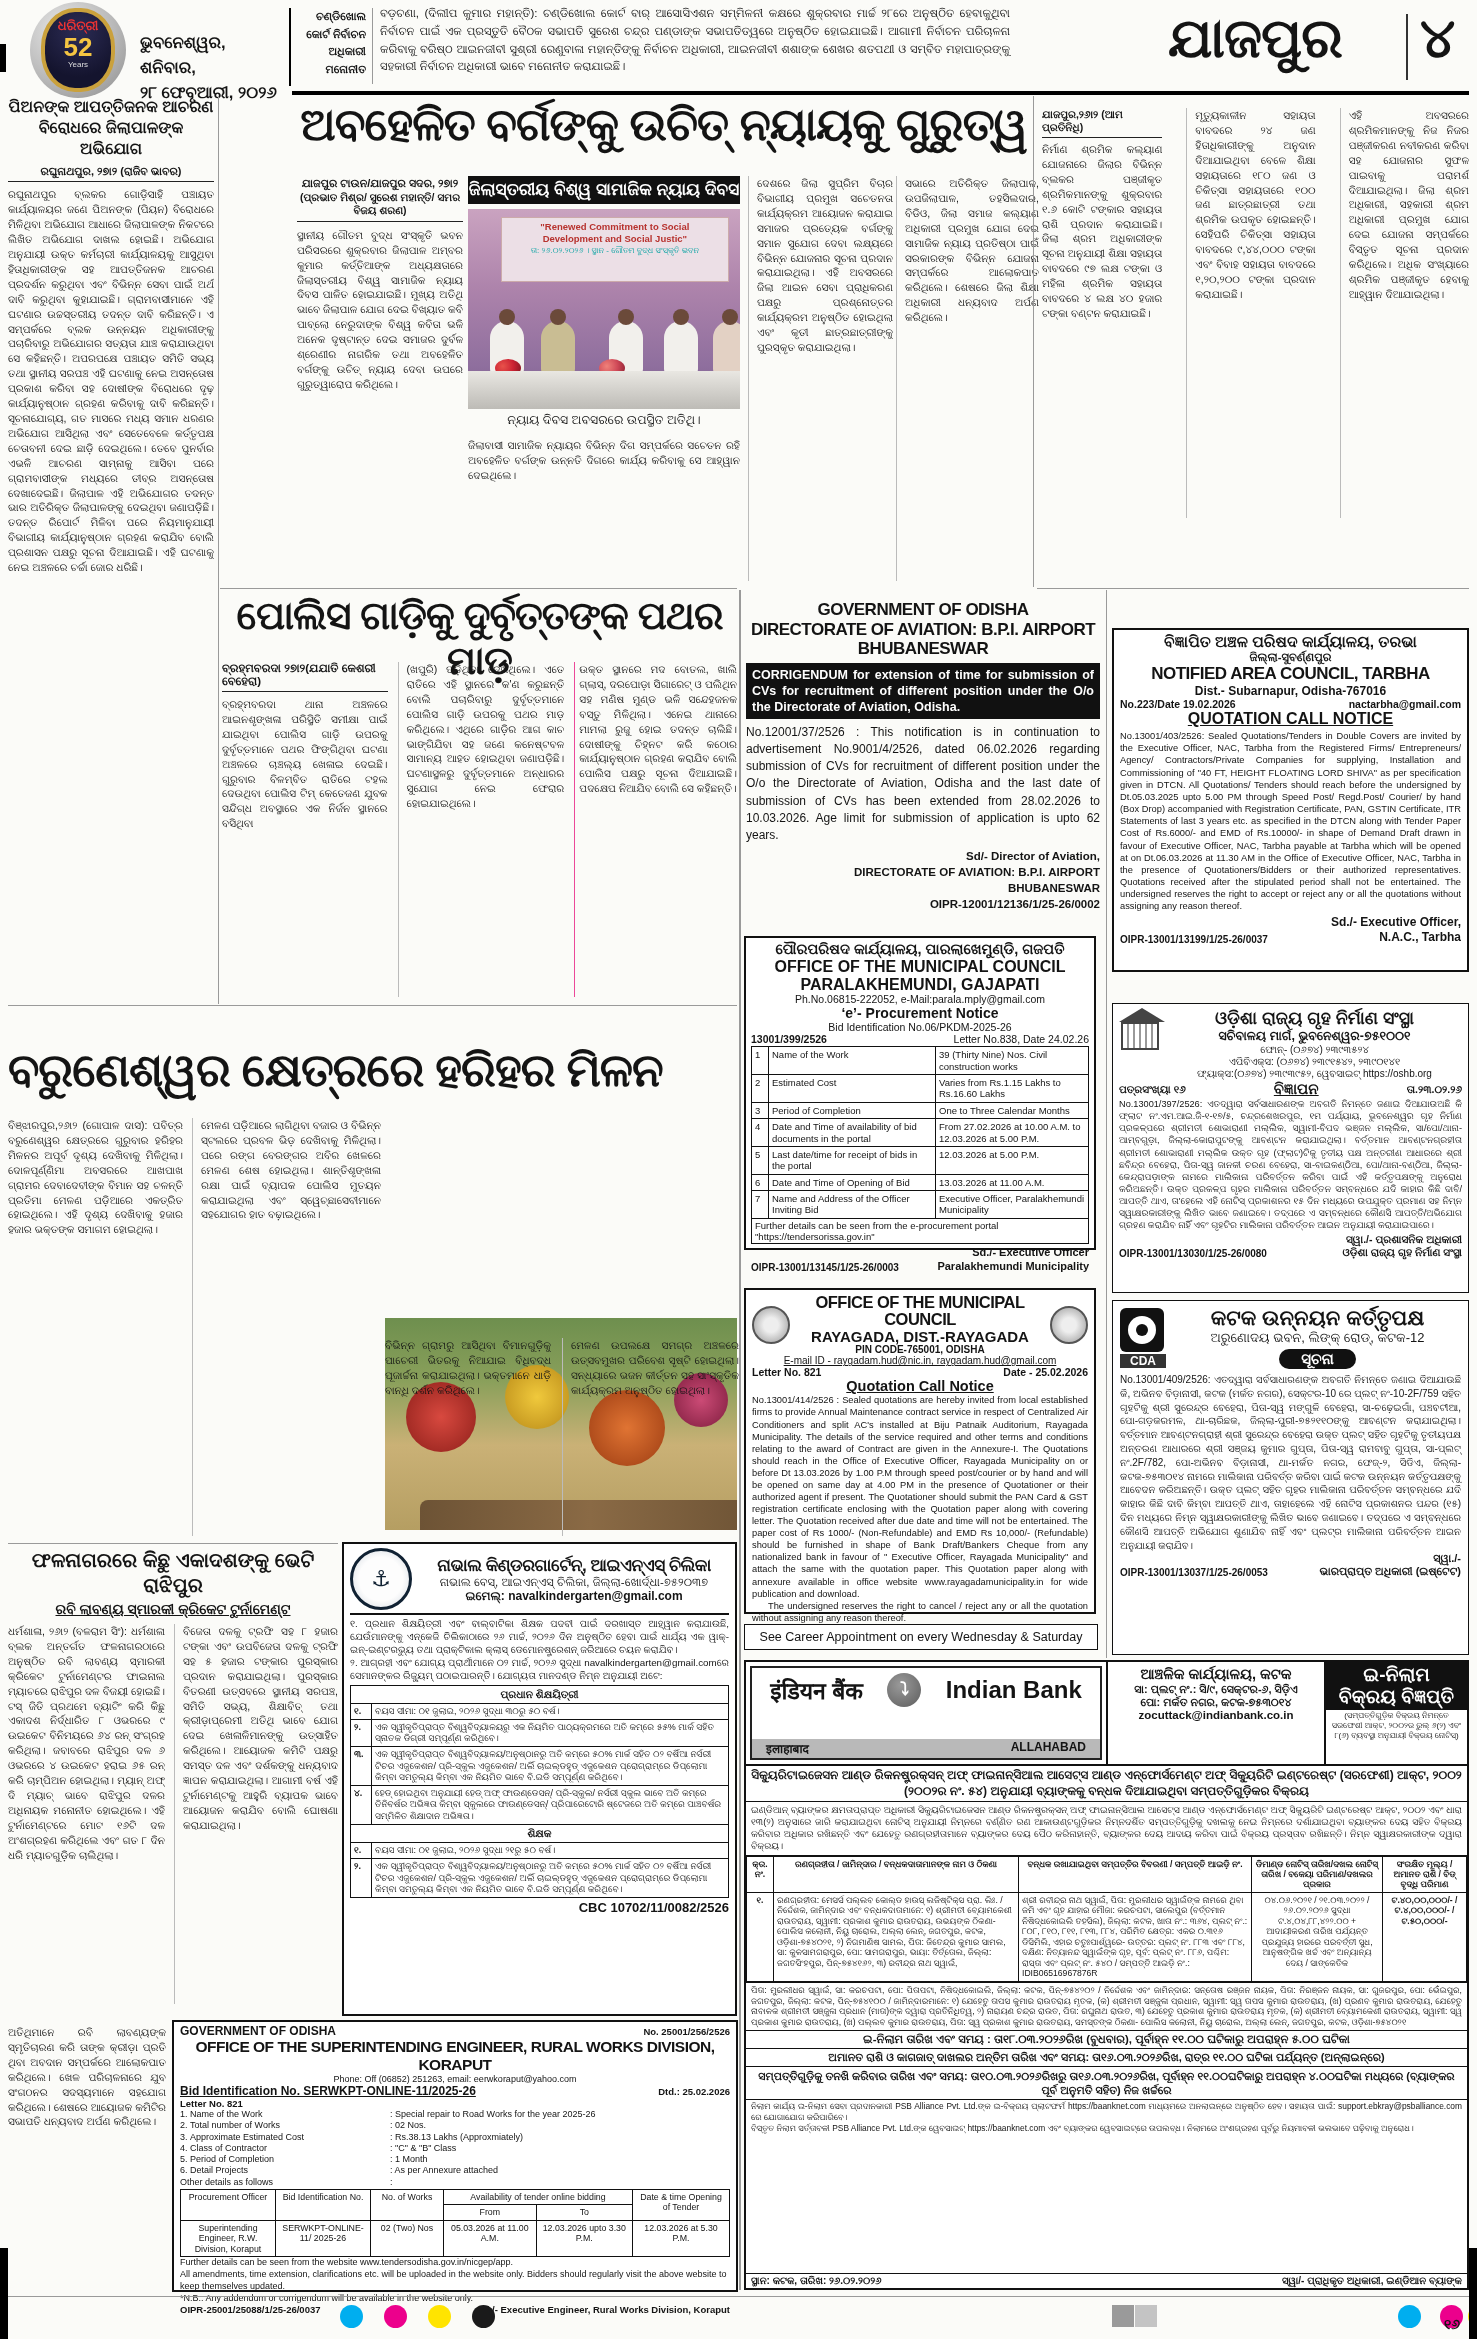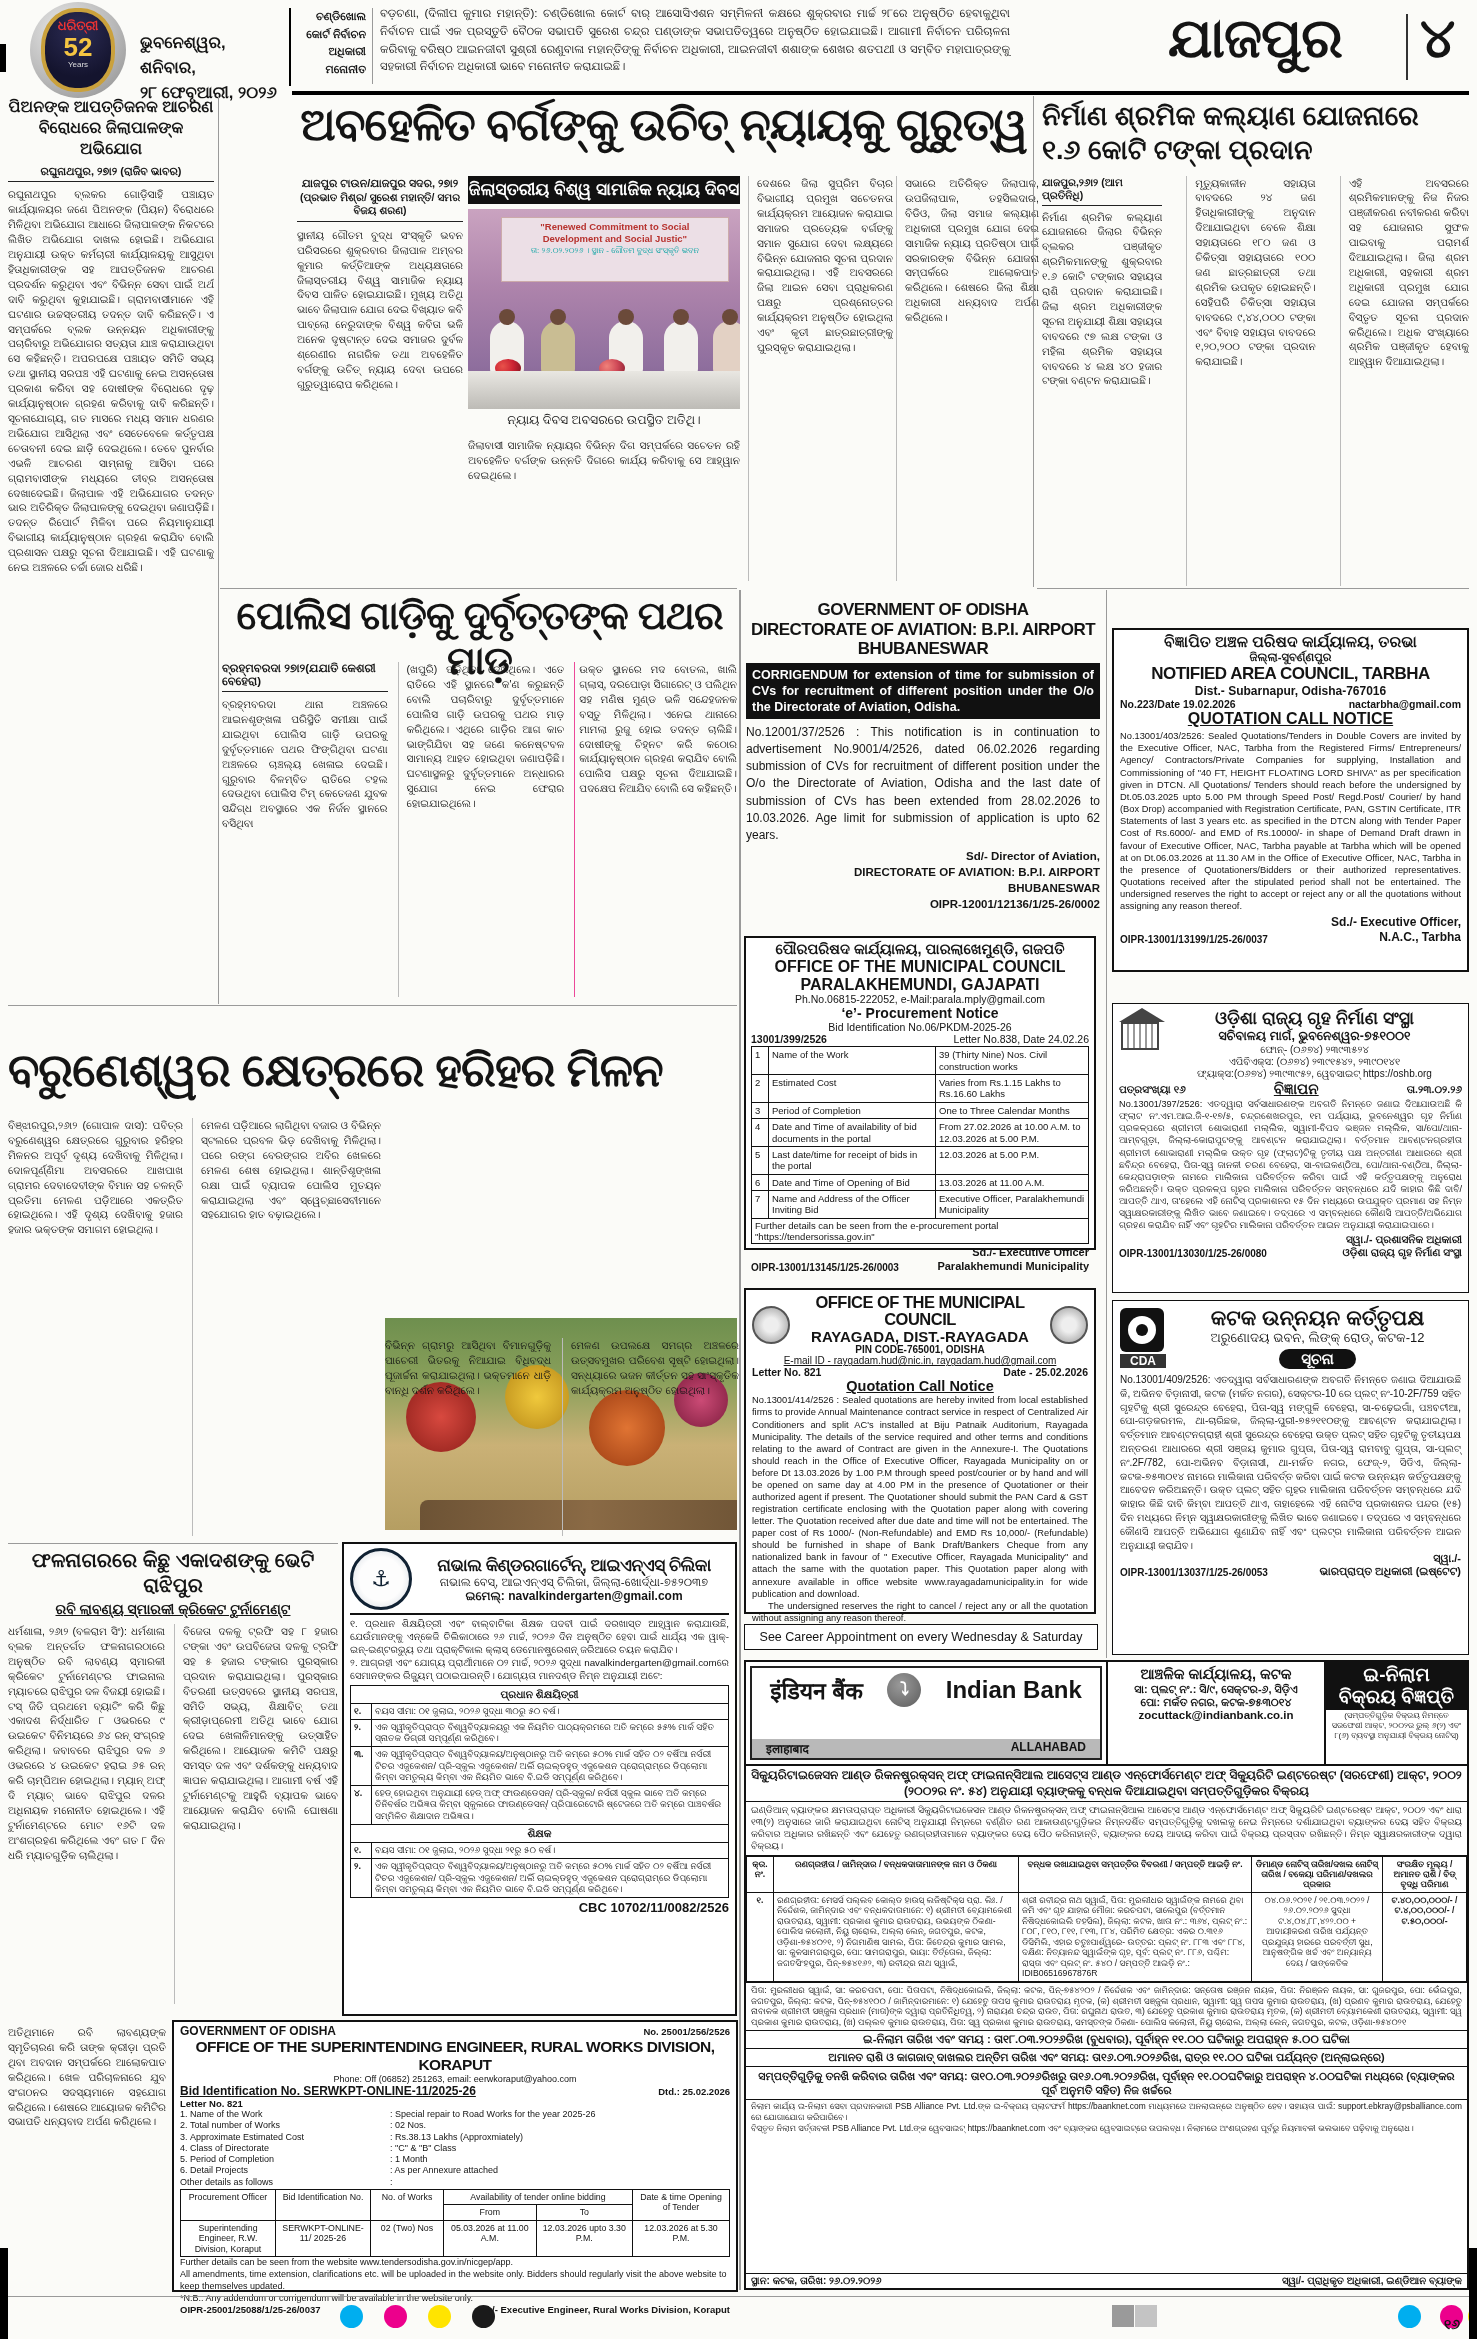--- a/index.html
+++ b/index.html
@@ -118,24 +118,20 @@
     <div class="flower" style="left:48%;bottom:16%;background:radial-gradient(circle at 30% 40%,#f0827a,#d04a58,#8a1d30);"></div>
     <div class="ptable"></div>
   </div>
   <div class="abs c" style="left:468px;top:413px;width:272px;font-size:12.5px;">ନ୍ୟାୟ ଦିବସ ଅବସରରେ ଉପସ୍ଥିତ ଅତିଥି।</div>
   <div class="abs j body-txt ell" style="left:468px;top:438px;width:272px;height:143px;">ଜିଲାବାସୀ ସାମାଜିକ ନ୍ୟାୟର ବିଭିନ୍ନ ଦିଗ ସମ୍ପର୍କରେ ସଚେତନ ରହି ଅବହେଳିତ ବର୍ଗଙ୍କ ଉନ୍ନତି ଦିଗରେ କାର୍ଯ୍ୟ କରିବାକୁ ସେ ଆହ୍ୱାନ ଦେଇଥିଲେ।</div>
   <div class="abs j body-txt ell" style="left:748px;top:176px;width:136px;height:405px;border-left:1px solid #bbb;padding-left:8px;">ଦେଶରେ ଜିଲା ସୁପ୍ରିମ ବିଚାର ବିଭାଗୀୟ ପ୍ରମୁଖ ସଚେତନତା କାର୍ଯ୍ୟକ୍ରମ ଆୟୋଜନ କରାଯାଇ ସମାଜର ପ୍ରତ୍ୟେକ ବର୍ଗଙ୍କୁ ସମାନ ସୁଯୋଗ ଦେବା ଲକ୍ଷ୍ୟରେ ବିଭିନ୍ନ ଯୋଜନାର ସୂଚନା ପ୍ରଦାନ କରାଯାଇଥିଲା। ଏହି ଅବସରରେ ଜିଲା ଆଇନ ସେବା ପ୍ରାଧିକରଣ ପକ୍ଷରୁ ପ୍ରଶ୍ନୋତ୍ତର କାର୍ଯ୍ୟକ୍ରମ ଅନୁଷ୍ଠିତ ହୋଇଥିଲା ଏବଂ କୃତୀ ଛାତ୍ରଛାତ୍ରୀଙ୍କୁ ପୁରସ୍କୃତ କରାଯାଇଥିଲା।</div>
   <div class="abs j body-txt ell" style="left:896px;top:176px;width:134px;height:405px;border-left:1px solid #bbb;padding-left:8px;">ସଭାରେ ଅତିରିକ୍ତ ଜିଲାପାଳ, ଉପଜିଲାପାଳ, ତହସିଲଦାର, ବିଡିଓ, ଜିଲା ସମାଜ କଲ୍ୟାଣ ଅଧିକାରୀ ପ୍ରମୁଖ ଯୋଗ ଦେଇ ସାମାଜିକ ନ୍ୟାୟ ପ୍ରତିଷ୍ଠା ପାଇଁ ସରକାରଙ୍କ ବିଭିନ୍ନ ଯୋଜନା ସମ୍ପର୍କରେ ଆଲୋକପାତ କରିଥିଲେ। ଶେଷରେ ଜିଲା ଶିକ୍ଷା ଅଧିକାରୀ ଧନ୍ୟବାଦ ଅର୍ପଣ କରିଥିଲେ।</div>
   <div class="abs hair" style="left:1033px;top:96px;width:1px;height:491px;"></div>
 
   <div class="abs" style="left:1042px;top:100px;width:427px;">
-    <div class="b" style="font-size:27px;line-height:1.25;">
-      <div>ନିର୍ମାଣ ଶ୍ରମିକ କଲ୍ୟାଣ ଯୋଜନାରେ</div>
-      <div>୧.୬ କୋଟି ଟଙ୍କା ପ୍ରଦାନ</div>
-    </div>
     <div style="display:flex;gap:24px;margin-top:8px;">
       <div style="width:135px;">
         <div class="b" style="font-size:10.5px;border-bottom:1.5px solid #222;padding-bottom:3px;margin-bottom:4px;">ଯାଜପୁର,୨୬ା୨ (ଆମ ପ୍ରତିନିଧି)</div>
         <div class="j body-txt ell" style="height:360px;">ନିର୍ମାଣ ଶ୍ରମିକ କଲ୍ୟାଣ ଯୋଜନାରେ ଜିଲାର ବିଭିନ୍ନ ବ୍ଲକର ପଞ୍ଜୀକୃତ ଶ୍ରମିକମାନଙ୍କୁ ଶୁକ୍ରବାର ୧.୬ କୋଟି ଟଙ୍କାର ସହାୟତା ରାଶି ପ୍ରଦାନ କରାଯାଇଛି। ଜିଲା ଶ୍ରମ ଅଧିକାରୀଙ୍କ ସୂଚନା ଅନୁଯାୟୀ ଶିକ୍ଷା ସହାୟତା ବାବଦରେ ୯୭ ଲକ୍ଷ ଟଙ୍କା ଓ ମହିଳା ଶ୍ରମିକ ସହାୟତା ବାବଦରେ ୪ ଲକ୍ଷ ୪୦ ହଜାର ଟଙ୍କା ବଣ୍ଟନ କରାଯାଇଛି।</div>
       </div>
       <div class="j body-txt ell" style="width:135px;height:410px;border-left:1px solid #bbb;padding-left:8px;">ମୃତ୍ୟୁକାଳୀନ ସହାୟତା ବାବଦରେ ୨୪ ଜଣ ହିତାଧିକାରୀଙ୍କୁ ଅନୁଦାନ ଦିଆଯାଇଥିବା ବେଳେ ଶିକ୍ଷା ସହାୟତାରେ ୧୮୦ ଜଣ ଓ ଚିକିତ୍ସା ସହାୟତାରେ ୧୦୦ ଜଣ ଛାତ୍ରଛାତ୍ରୀ ତଥା ଶ୍ରମିକ ଉପକୃତ ହୋଇଛନ୍ତି। ସେହିପରି ଚିକିତ୍ସା ସହାୟତା ବାବଦରେ ୯,୪୪,୦୦୦ ଟଙ୍କା ଏବଂ ବିବାହ ସହାୟତା ବାବଦରେ ୧,୨୦,୨୦୦ ଟଙ୍କା ପ୍ରଦାନ କରାଯାଇଛି।</div>
       <div class="j body-txt ell" style="width:135px;height:410px;border-left:1px solid #bbb;padding-left:8px;">ଏହି ଅବସରରେ ଶ୍ରମିକମାନଙ୍କୁ ନିଜ ନିଜର ପଞ୍ଜୀକରଣ ନବୀକରଣ କରିବା ସହ ଯୋଜନାର ସୁଫଳ ପାଇବାକୁ ପରାମର୍ଶ ଦିଆଯାଇଥିଲା। ଜିଲା ଶ୍ରମ ଅଧିକାରୀ, ସହକାରୀ ଶ୍ରମ ଅଧିକାରୀ ପ୍ରମୁଖ ଯୋଗ ଦେଇ ଯୋଜନା ସମ୍ପର୍କରେ ବିସ୍ତୃତ ସୂଚନା ପ୍ରଦାନ କରିଥିଲେ। ଅଧିକ ସଂଖ୍ୟାରେ ଶ୍ରମିକ ପଞ୍ଜୀକୃତ ହେବାକୁ ଆହ୍ୱାନ ଦିଆଯାଇଥିଲା।</div>
     </div>
   </div>
   <div class="abs hair" style="left:1037px;top:588px;width:432px;height:1px;"></div>
@@ -405,21 +401,21 @@
     <div class="c" style="font-size:9px;">Phone: Off (06852) 251263, email: eerwkoraput@yahoo.com</div>
     <div style="display:flex;justify-content:space-between;align-items:center;">
       <span class="b" style="font-size:12px;text-decoration:underline;">Bid Identification No. SERWKPT-ONLINE-11/2025-26</span>
       <span class="b" style="font-size:9.5px;">Dtd.: 25.02.2026</span>
     </div>
     <div class="b" style="font-size:9.5px;">Letter No. 821</div>
     <div style="font-size:9px;line-height:1.25;">
       <div><span>1.</span> <span style="display:inline-block;width:200px;">Name of the Work</span>: <span>Special repair to Road Works for the year 2025-26</span></div>
       <div><span>2.</span> <span style="display:inline-block;width:200px;">Total number of Works</span>: <span>02 Nos.</span></div>
       <div><span>3.</span> <span style="display:inline-block;width:200px;">Approximate Estimated Cost</span>: <span>Rs.38.13 Lakhs (Approxmiately)</span></div>
-      <div><span>4.</span> <span style="display:inline-block;width:200px;">Class of Directorate</span>: <span>"C" &amp; "B" Class</span></div>
+      <div><span>4.</span> <span style="display:inline-block;width:200px;">Class of Contractor</span>: <span>"C" &amp; "B" Class</span></div>
       <div><span>5.</span> <span style="display:inline-block;width:200px;">Period of Completion</span>: <span>1 Month</span></div>
       <div><span>6.</span> <span style="display:inline-block;width:200px;">Detail Projects</span>: <span>As per Annexure attached</span></div>
       <div><span style="display:inline-block;width:210px;">Other details as follows</span>:</div>
     </div>
     <table class="tbl c" style="font-size:8.8px;line-height:1.2;margin-top:1px;">
       <tbody>
           <tr>
         <td rowspan="2" style="width:88px;text-align:center;">Procurement Officer</td>
         <td rowspan="2" style="width:88px;text-align:center;">Bid Identification No.</td>
         <td rowspan="2" style="width:66px;text-align:center;">No. of Works</td>

